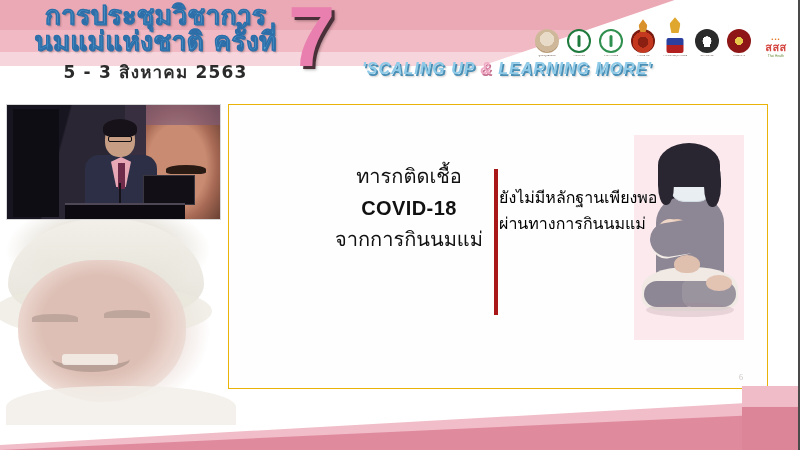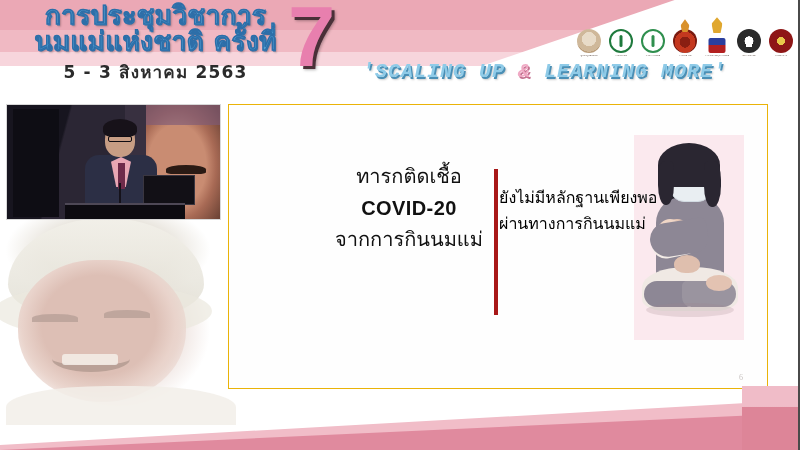--- a/index.html
+++ b/index.html
@@ -63,22 +63,22 @@
     position:absolute; left:288px; top:-6px;
     font-family:"Liberation Sans","DejaVu Sans",sans-serif;
     font-size:85px; font-weight:bold; color:#e87fae;
     text-shadow:3px 3px 0 #4a3038, 4px 4px 3px rgba(0,0,0,.3);
     line-height:1;
   }
 
   
   #tagline{
     position:absolute; left:362px; top:60px;
-    font-family:Liberation Mono, monospace;
-    font-size:20px; font-weight:bold; font-style:italic;
+    font-family:Liberation Sans, sans-serif;
+    font-size:16px; font-weight:bold; font-style:italic;
     color:#8fcbe8;
     letter-spacing:1px;
     text-shadow:1.5px 1.5px 0 #4a8fb5, 2.5px 2.5px 2px rgba(0,0,0,.2);
     white-space:nowrap;
   }
   #tagline .amp{ color:#f0a9c4; text-shadow:1.5px 1.5px 0 #c4708f; }
 
   
   #logo-strip{
     position:absolute; right:6px; top:16px;
@@ -339,20 +339,25 @@
         <div class="cap">ราชวิทยาลัยกุมารแพทย์</div>
       </div>
       <div class="logo">
         <div class="mark mark-6"></div>
         <div class="cap">มหาวิทยาลัย</div>
       </div>
       <div class="logo">
         <div class="mark mark-7"></div>
         <div class="cap">โรงพยาบาล</div>
       </div>
+      <div id="logo-sss">
+        <div class="sss-dots">•••</div>
+        <div class="sss-txt">สสส</div>
+        <div class="sss-sub">Thai Health</div>
+      </div>
     </div>
   </div>
 
   <div id="bg-child-photo">
     <div class="child-hat"></div>
     <div class="child-hat-brim"></div>
     <div class="child-face"></div>
     <div class="child-eye child-eye-l"></div>
     <div class="child-eye child-eye-r"></div>
     <div class="child-smile"></div>
@@ -376,21 +381,21 @@
     <div class="vf-glasses"></div>
     <div class="vf-mic"></div>
     <div class="vf-laptop"></div>
     <div class="vf-podium"></div>
   </div>
 
   <div id="content-card">
 
     <div id="question-block">
       <div class="q-line">ทารกติดเชื้อ</div>
-      <div class="q-line en">COVID-20</div>
+      <div class="q-line en">COVID-18</div>
       <div class="q-line">จากการกินนมแม่</div>
     </div>
 
     <div id="divider-red"></div>
 
     <div id="illustration">
       <div class="ill-hair-back"></div>
       <div class="ill-torso"></div>
       <div class="ill-lap"></div>
       <div class="ill-leg-l"></div>

